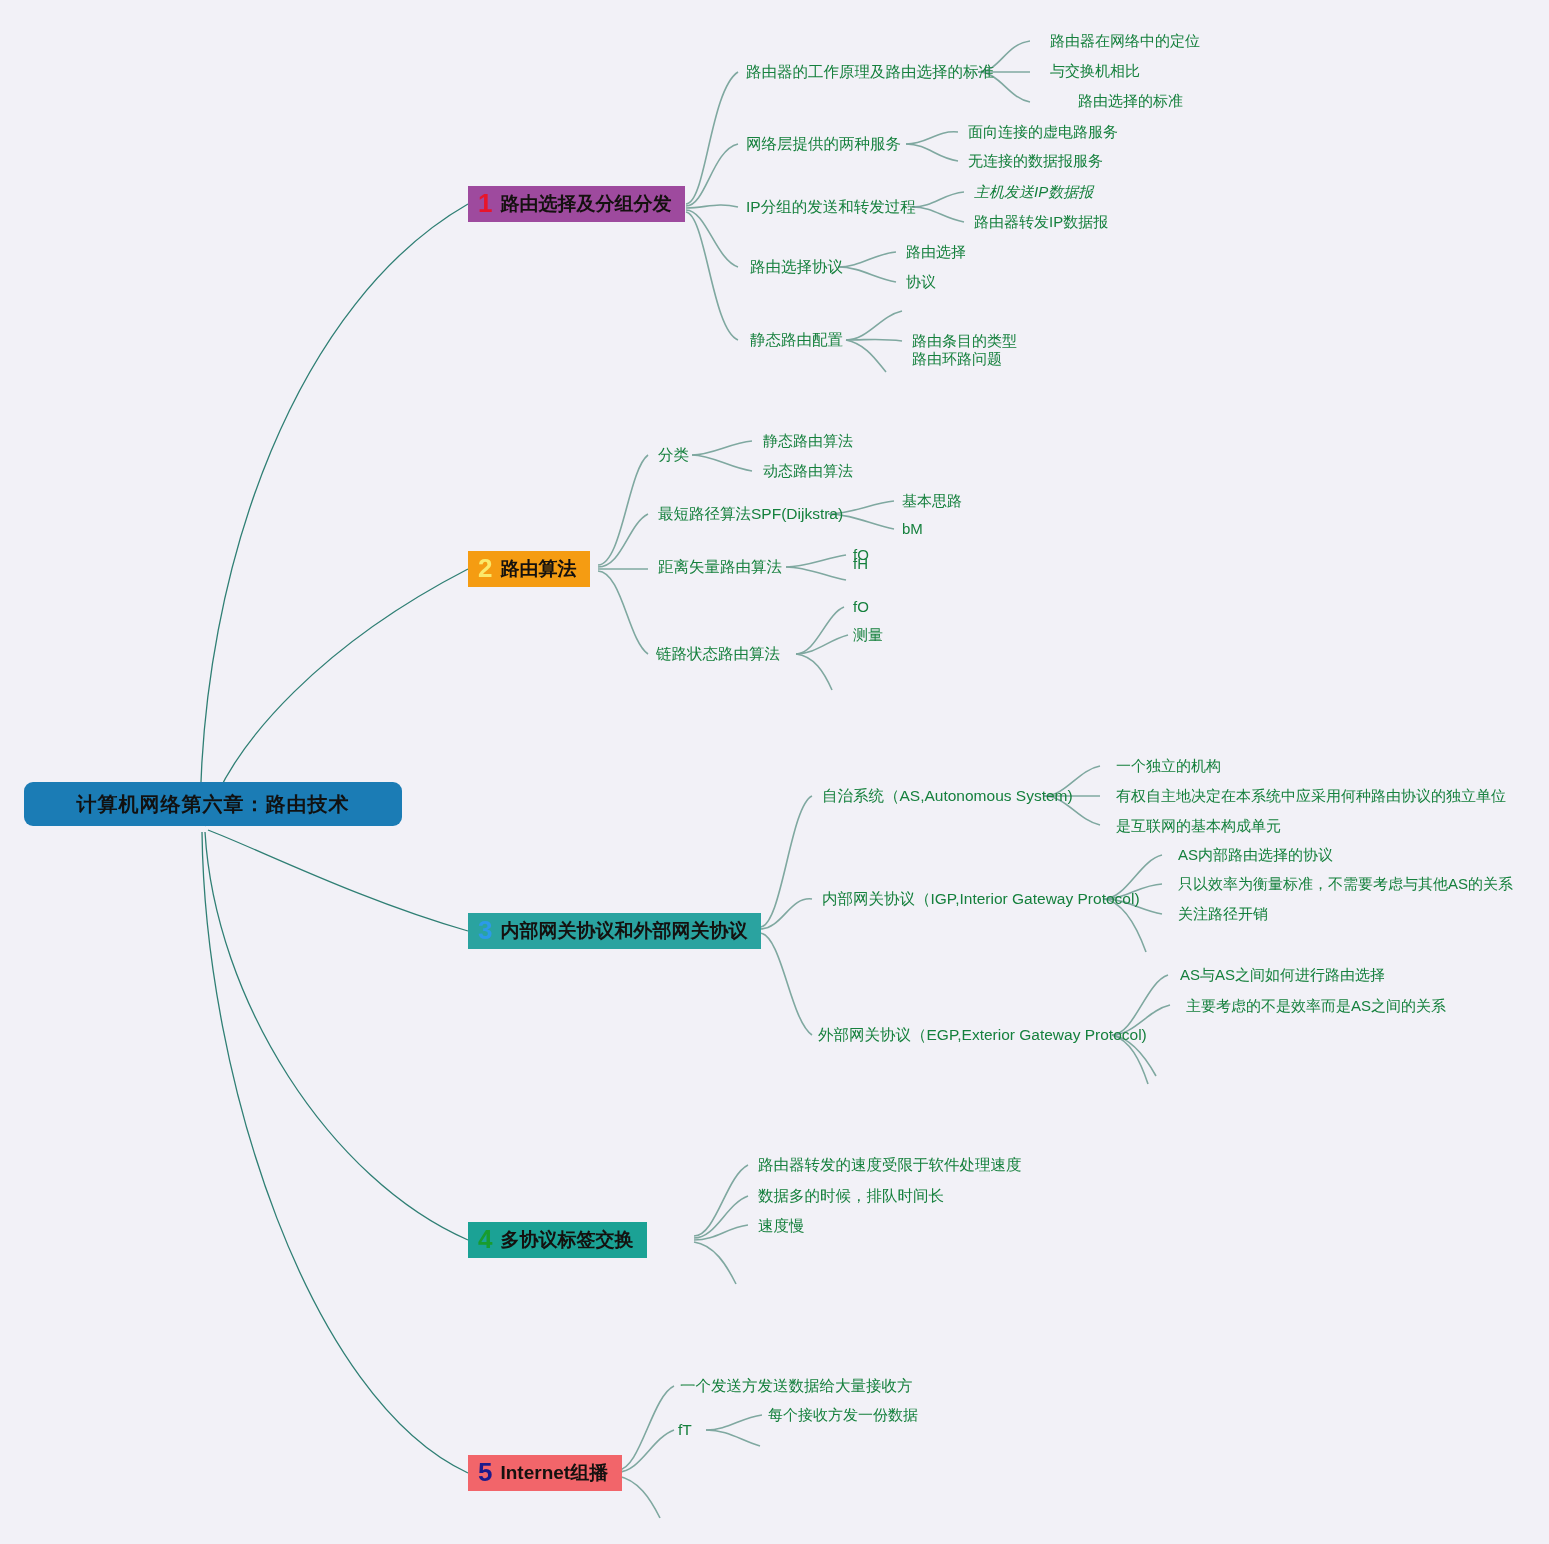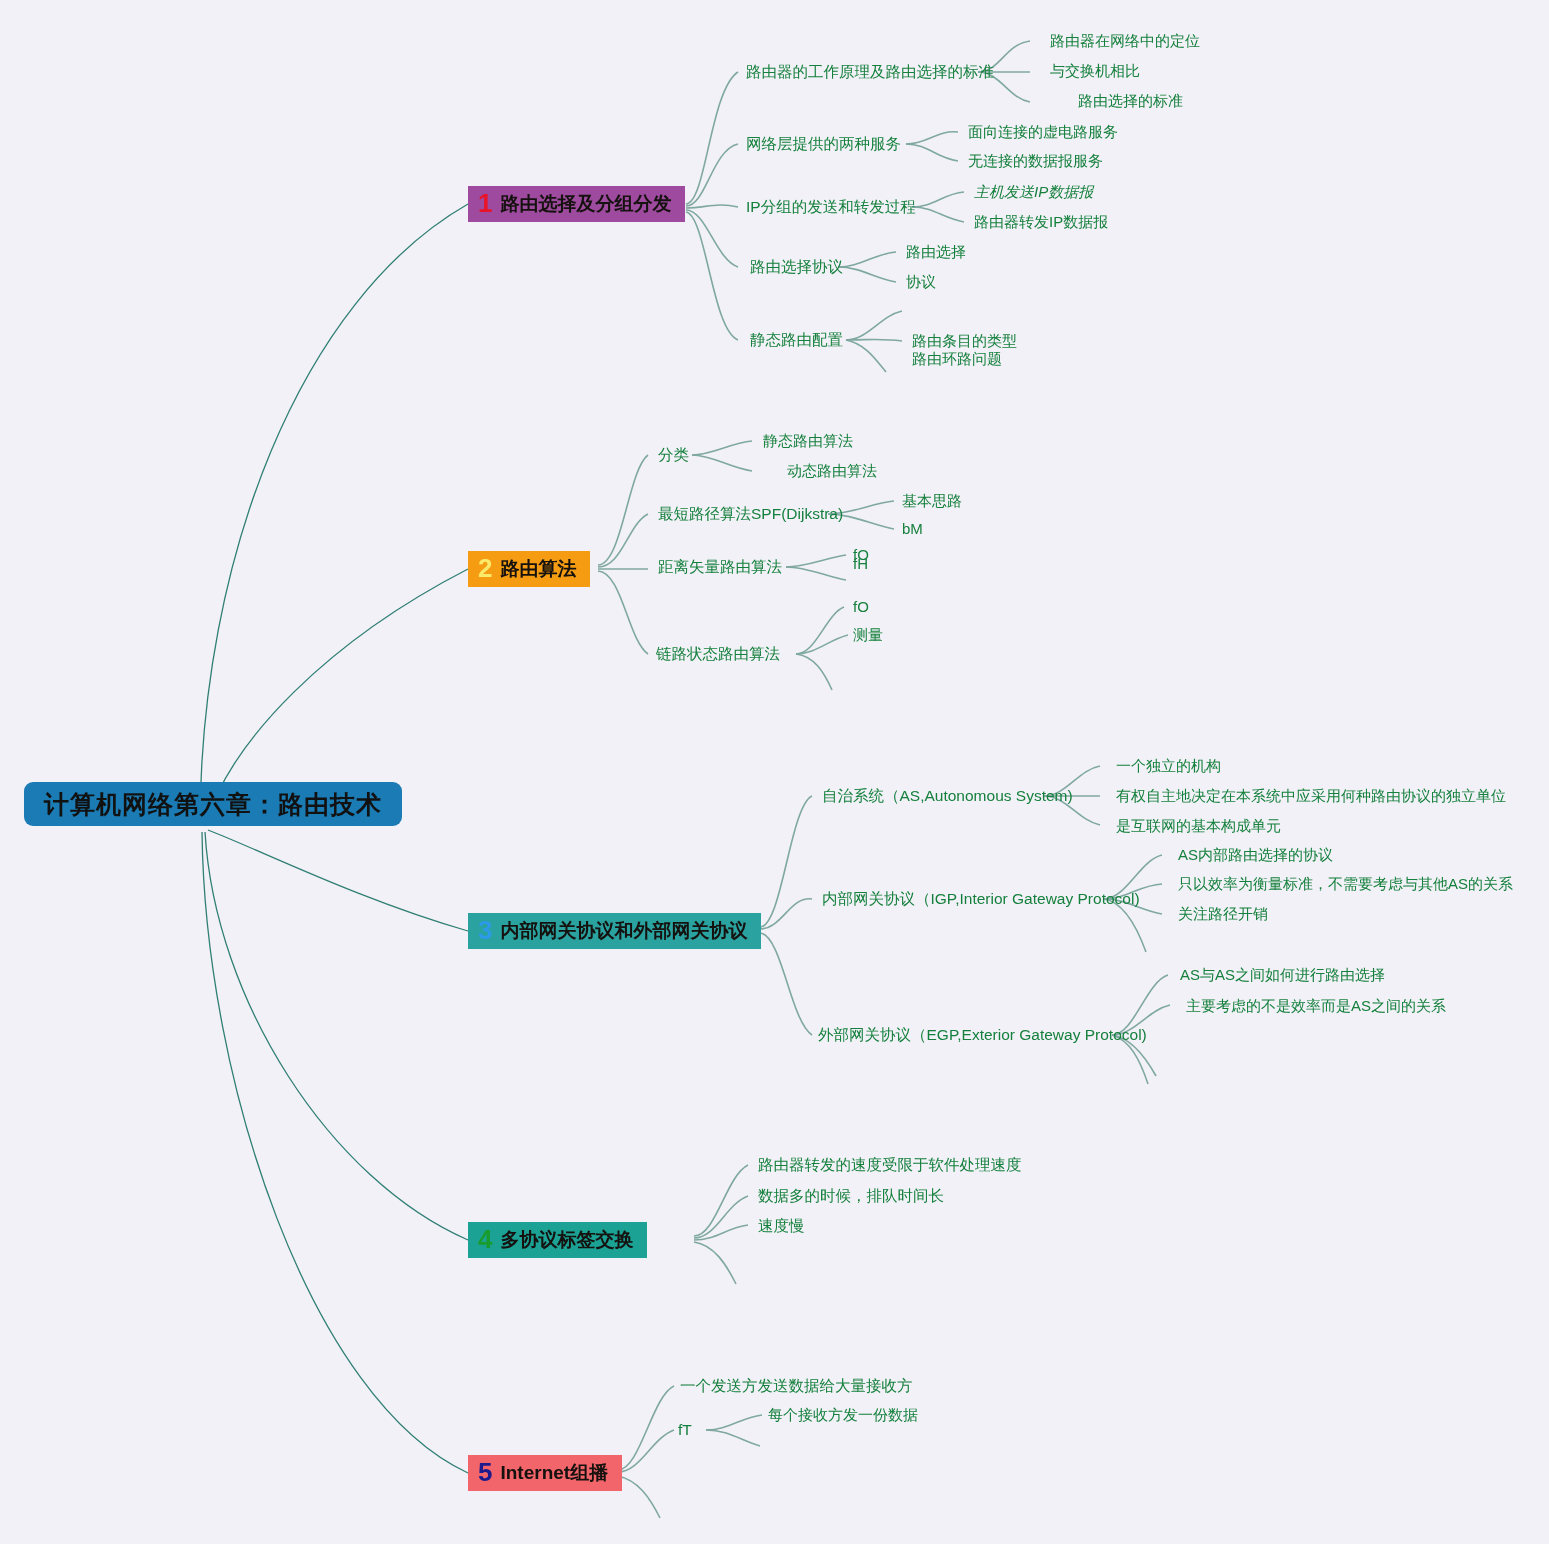--- a/index.html
+++ b/index.html
@@ -12,21 +12,21 @@
   #canvas{position:relative;width:1549px;height:1544px;}
   svg.links{position:absolute;left:0;top:0;width:1549px;height:1544px;pointer-events:none;}
 
   
   .root{
     position:absolute;
     background:#1b7cb5;
     border-radius:9px;
     color:#111;
     font-weight:bold;
-    font-size:25px;
+    font-size:20px;
     letter-spacing:1px;
     display:flex;align-items:center;justify-content:center;
     white-space:nowrap;
     padding:0 18px;
   }
 
   
   .branch{
     position:absolute;
     display:flex;align-items:center;
@@ -196,21 +196,21 @@
   <div class="node l3" style="left:912px;top:303px;margin-top:48px;">路由环路问题</div>
   <div class="node l3" style="left:912px;top:333px;">路由条目的类型</div>
 
   <div class="branch b2" style="left:468px;top:551px;height:36px;">
     <span class="num">2</span>
     <span>路由算法</span>
   </div>
 
   <div class="node l2" style="left:658px;top:447px;">分类</div>
   <div class="node l3" style="left:763px;top:433px;">静态路由算法</div>
-  <div class="node l3" style="left:763px;top:463px;margin-left:24px;">动态路由算法</div>
+  <div class="node l3" style="left:763px;top:463px;">动态路由算法</div>
 
   <div class="node l2" style="left:658px;top:506px;">最短路径算法SPF(Dijkstra)</div>
   <div class="node l3" style="left:902px;top:493px;">基本思路</div>
   <div class="node l3" style="left:902px;top:521px;">bM</div>
 
   <div class="node l2" style="left:658px;top:559px;">距离矢量路由算法</div>
   <div class="node l3" style="left:853px;top:547px;">fO</div>
   <div class="node l3" style="left:853px;top:556px;">fH</div>
 
   <div class="node l2" style="left:656px;top:646px;">链路状态路由算法</div>

